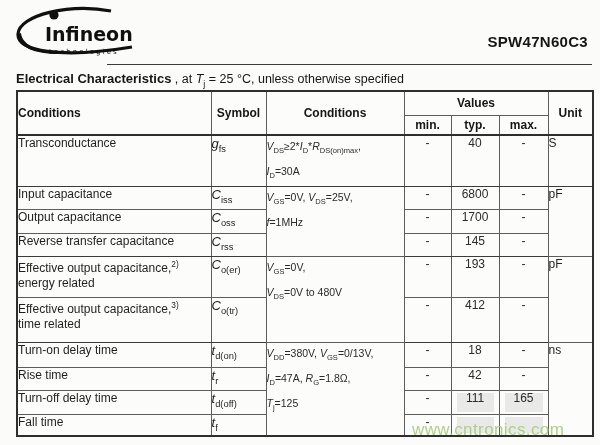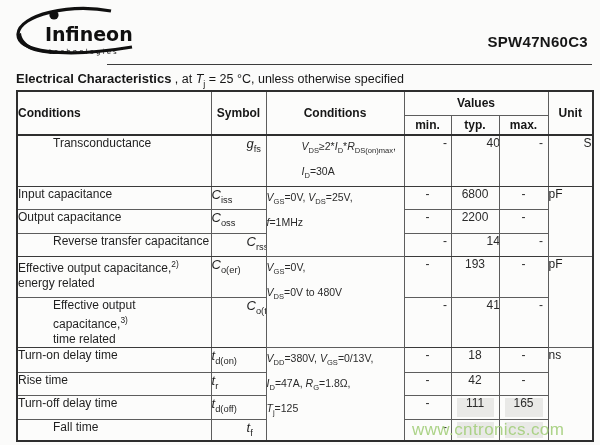--- a/index.html
+++ b/index.html
@@ -37,21 +37,21 @@
   th.c-param { text-align:left; padding-left:8px; }
   tbody td { vertical-align:top; font-size:12px; }
   td.c-param { text-align:left; padding:4px 3px 0 8px; line-height:15px; }
   td.c-sym  { text-align:left; padding:3px 0 0 7px; font-size:13px; }
   td.c-cond { text-align:left; padding:4px 2px 0 6px; font-size:10.5px; line-height:20px; color:#2a2a2a; }
   td.c-val  { text-align:center; padding-top:4px; position:relative; color:#2b2b2b; }
   td.c-unit { text-align:left; padding:4px 0 0 7px; }
   sub { font-size:0.72em; }
   sup { font-size:0.7em; }
   i { font-style:italic; }
-  tr.group-end td { border-bottom:1.6px solid #3a3a3a;padding-left:35px; }
+  tr.group-end td { border-bottom:1.6px solid #3a3a3a; }
   .val { position:relative; z-index:1; }
   .wmblock {
     position:absolute; left:5px; right:5px; top:2px; bottom:2px;
     background:#e9e9e7; z-index:0;
   }
   .site-watermark {
     position:absolute; left:412px; top:420px;
     font-size:17px; letter-spacing:0.4px;
     opacity:0.9; z-index:5; white-space:nowrap;
   }
@@ -117,21 +117,21 @@
           <td class="c-cond" rowspan="3"><span class="val"><i>V</i><sub>GS</sub>=0V, <i>V</i><sub>DS</sub>=25V,<br><i>f</i>=1MHz</span></td>
           <td class="c-val"><span class="val">-</span></td>
           <td class="c-val"><span class="val">6800</span></td>
           <td class="c-val"><span class="val">-</span></td>
           <td class="c-unit" rowspan="3"><span class="val">pF</span></td>
         </tr>
         <tr style="height: 24px;">
           <td class="c-param"><span class="val">Output capacitance</span></td>
           <td class="c-sym"><span class="val"><i>C</i><sub>oss</sub></span></td>
           <td class="c-val"><span class="val">-</span></td>
-          <td class="c-val"><span class="val">2200</span></td>
+          <td class="c-val"><span class="val">1700</span></td>
           <td class="c-val"><span class="val">-</span></td>
         </tr>
         <tr class="group-end" style="height: 23px;">
           <td class="c-param"><span class="val">Reverse transfer capacitance</span></td>
           <td class="c-sym"><span class="val"><i>C</i><sub>rss</sub></span></td>
           <td class="c-val"><span class="val">-</span></td>
           <td class="c-val"><span class="val">145</span></td>
           <td class="c-val"><span class="val">-</span></td>
         </tr>
         <tr style="height: 41px;">

